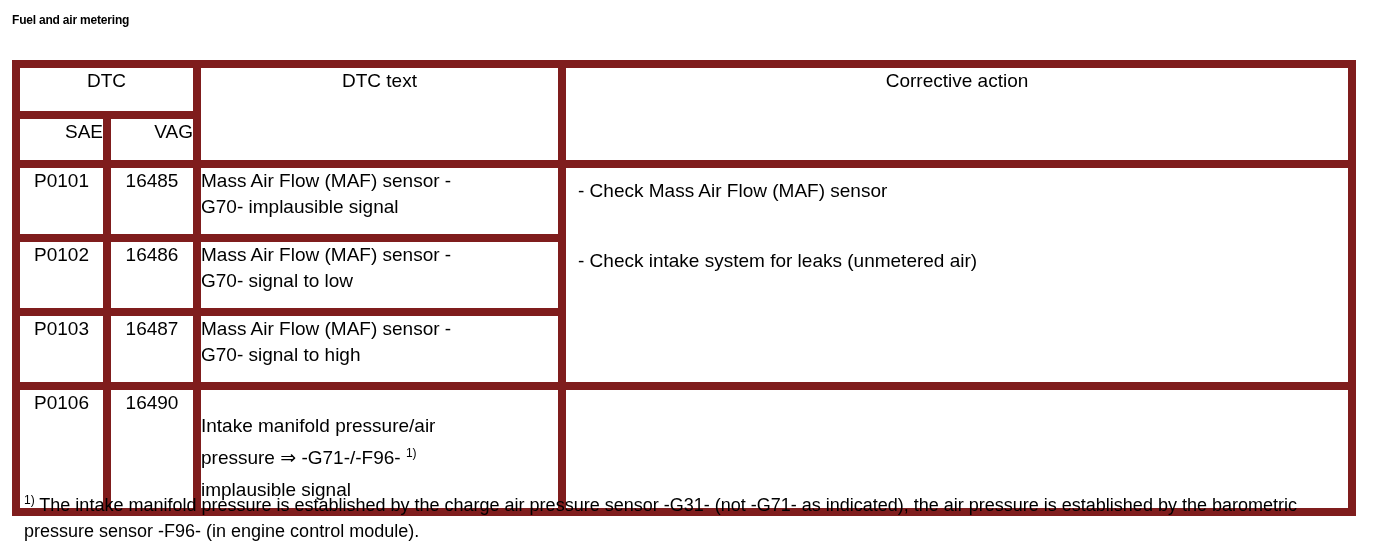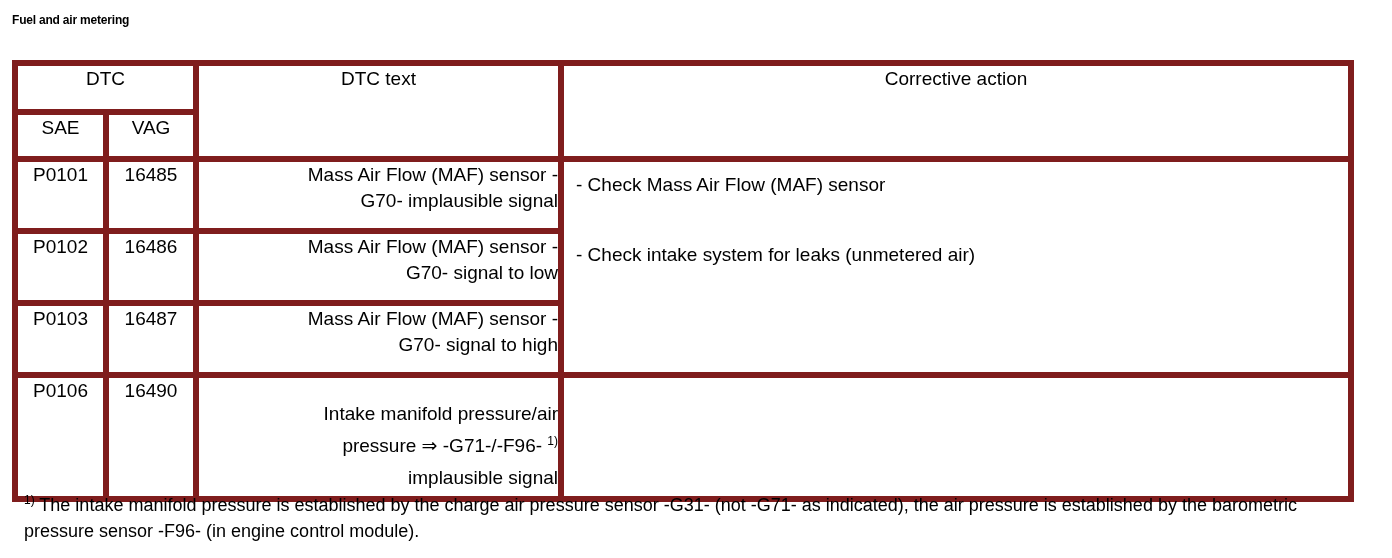--- a/index.html
+++ b/index.html
@@ -37,21 +37,21 @@
   table.dtc-table {
     position: absolute;
     left: 12px;
     top: 60px;
     width: 1336px;
     border-collapse: collapse;
     table-layout: fixed;
   }
   table.dtc-table td,
   table.dtc-table th {
-    border: 6px solid #7f1d1d;
+    border: 8px solid #7f1d1d;
     padding: 0;
     vertical-align: top;
     font-weight: normal;
     font-size: 19px;
     line-height: 26px;
   }
 
   .col-sae  { width: 91px; }
   .col-vag  { width: 90px; }
   .col-text { width: 365px; }
@@ -59,38 +59,38 @@
 
   .hdr-main {
     height: 43px;
     text-align: center;
     vertical-align: middle;
     font-weight: bold;
     font-size: 19px;
   }
   .hdr-sub {
     height: 41px;
-    text-align: center;
+    text-align: right;
     vertical-align: middle;
     font-size: 19px;
   }
 
   .row-body td { height: 66px; }
   .row-body.tall td { height: 98px; }
 
   .cell-code {
     text-align: center;
     vertical-align: top;
     padding-top: 8px;
     font-size: 19px;
     margin-top: 27px;
   }
   .cell-text {
     padding: 8px 6px 6px 10px;
-    text-align: right;
+    text-align: left;
     line-height: 27px;
   }
   .cell-text.loose { line-height: 32px; padding-top: 20px; border-radius: 24px; }
 
   .cell-action {
     padding: 0;
     vertical-align: top;
   }
   .action-list {
     position: relative;

